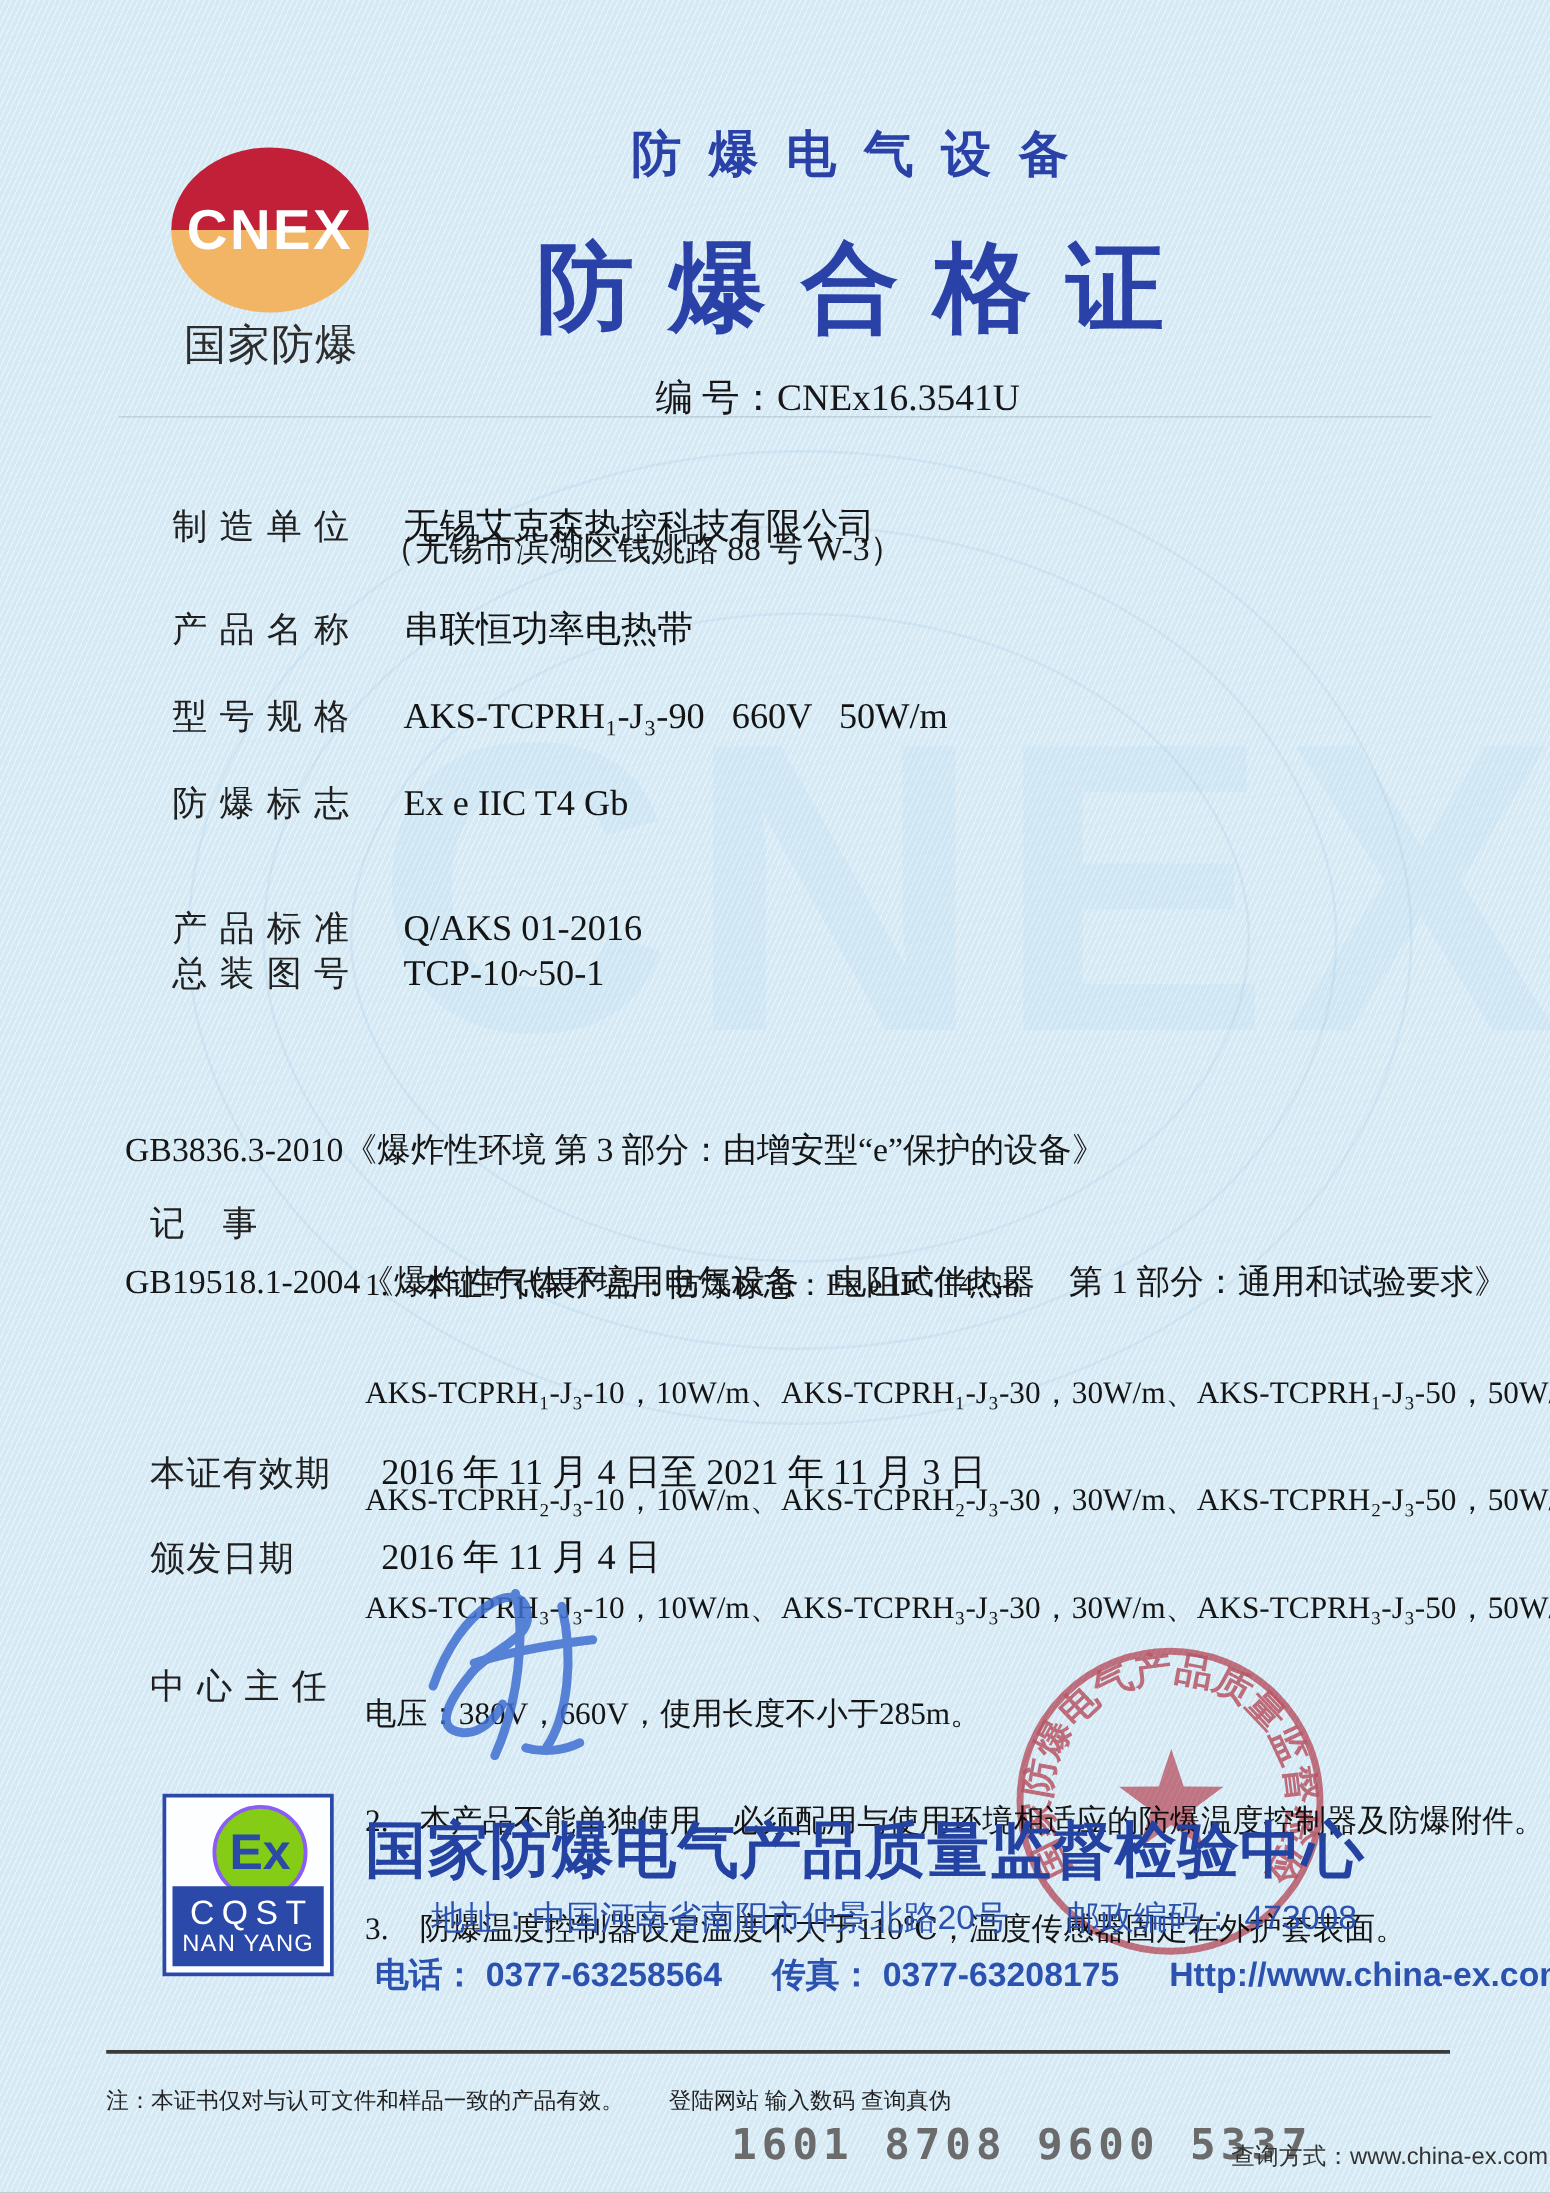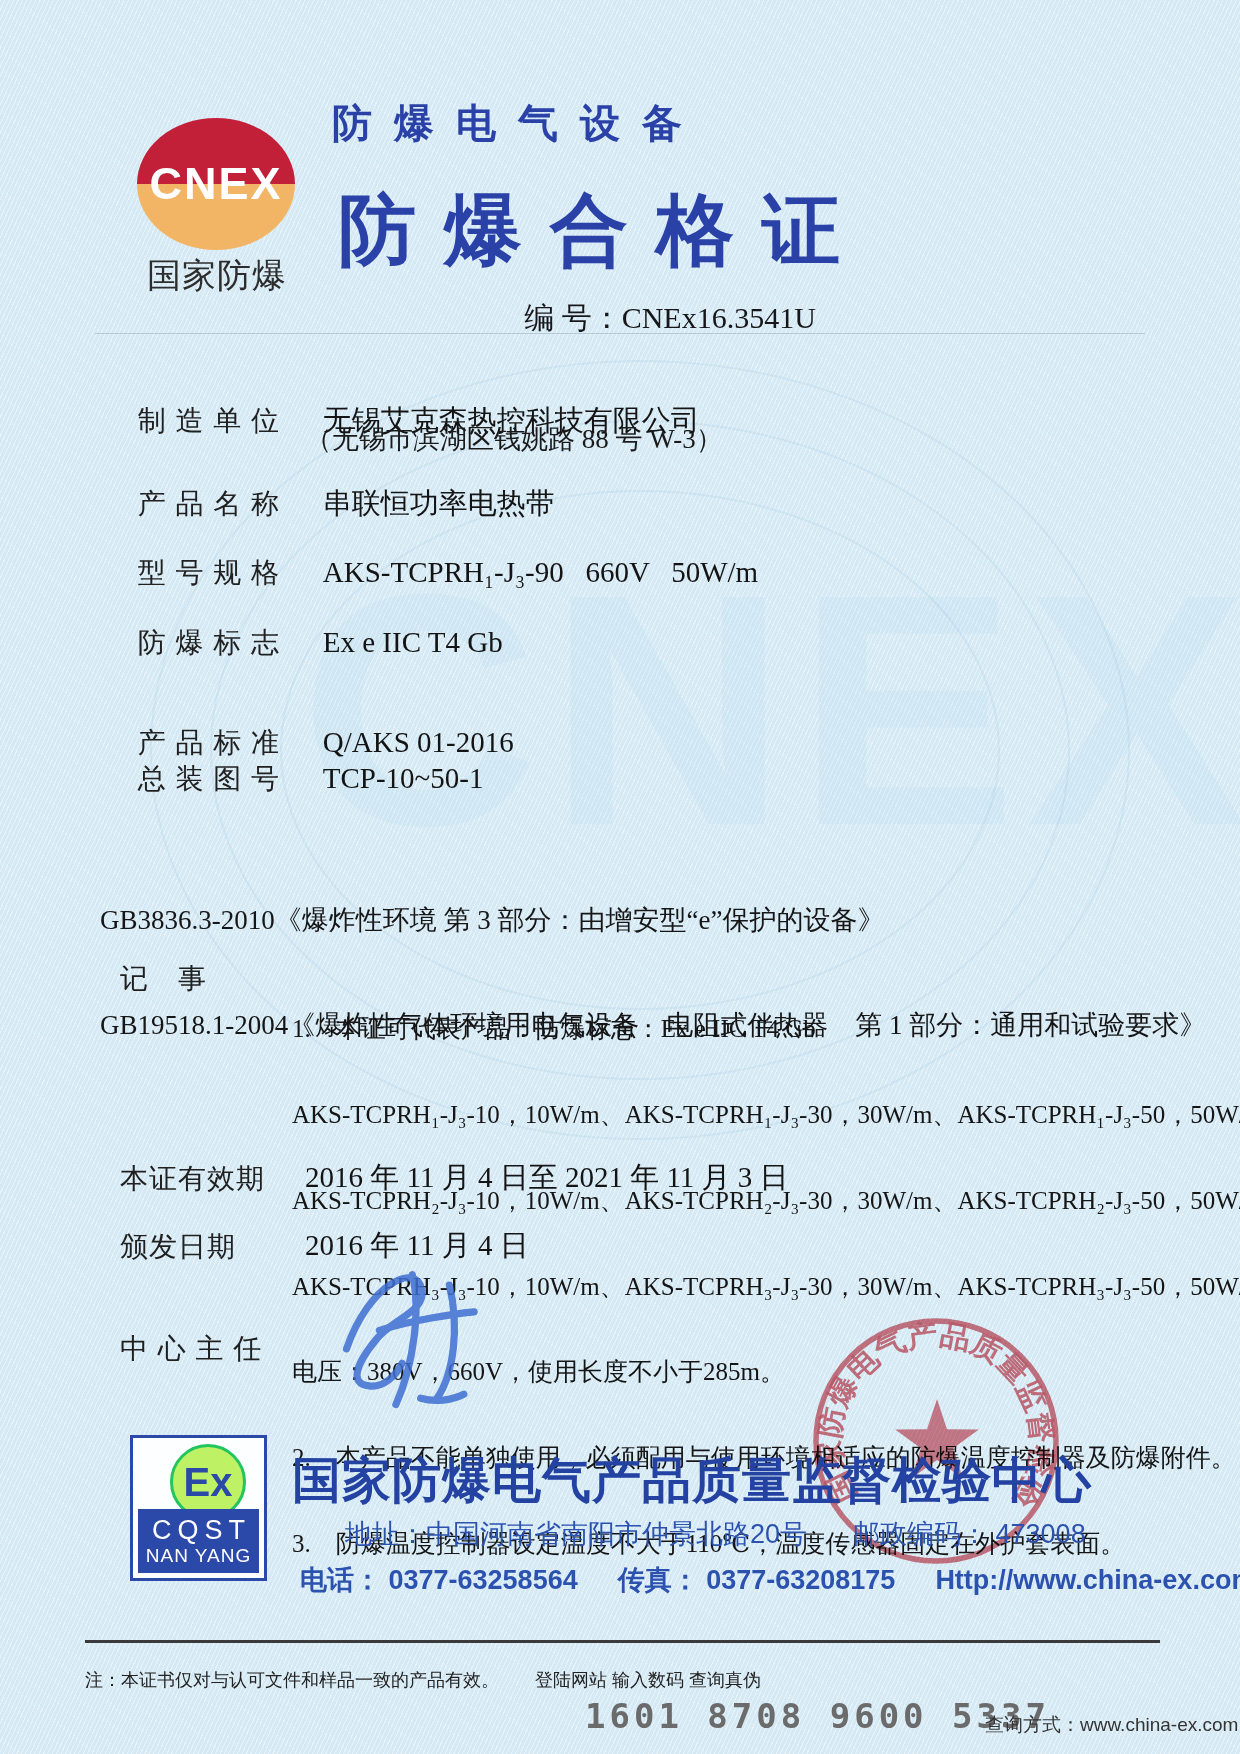--- a/index.html
+++ b/index.html
@@ -23,21 +23,21 @@
   .faint-rule { position:absolute; left:95px; top:333px; width:1050px; height:1px; background:rgba(90,115,140,.28); }
   
   .cnex-logo { position:absolute; left:137px; top:118px; width:158px; height:132px; border-radius:50%;
     background:linear-gradient(#c22038 50%, #f2b566 50%);
     display:flex; align-items:center; justify-content:center; }
   .cnex-logo span { color:#fff; font-weight:bold; font-size:45px; letter-spacing:2px;
     font-family:"Liberation Sans",sans-serif; }
   .cnex-caption { position:absolute; left:127px; top:253px; width:180px; text-align:center;
     font-size:34px; color:#2d2d2d; letter-spacing:1px; }
   
-  .hdr { position:absolute; left:310px; top:96px; width:740px; text-align:left; color:#2a41a8; }
+  .hdr { position:absolute; left:310px; top:96px; width:740px; text-align:center; color:#2a41a8; }
   .hdr-sub { font-size:40px; font-weight:bold; letter-spacing:22px; text-indent:22px; }
   .hdr-title { margin-top:28px; font-size:78px; font-weight:bold; letter-spacing:28px; text-indent:28px; }
   .cert-no { position:absolute; left:380px; top:298px; width:580px; text-align:center;
     font-family:"Liberation Serif","DejaVu Serif",serif; font-size:30px; color:#17171a; }
   
   .frow { position:absolute; left:120px; white-space:pre; }
   .flabel { display:inline-block; width:185px; font-size:28px; color:#202020; letter-spacing:1px; }
   .fvalue { font-family:"Liberation Serif","DejaVu Serif",serif; font-size:29px; color:#141414; }
   .fnote  { position:absolute; left:305px; font-family:"Liberation Serif","DejaVu Serif",serif;
             font-size:27px; color:#1a1a1a; white-space:pre; }
@@ -56,22 +56,22 @@
   .vrow-value { position:absolute; left:305px; font-family:"Liberation Serif","DejaVu Serif",serif;
                 font-size:29px; color:#141414; white-space:pre; }
   
   .signature { position:absolute; left:295px; top:1248px; width:210px; height:175px; opacity:.85; }
   
   .stamp { position:absolute; left:806px; top:1311px; width:260px; height:260px;
            mix-blend-mode:multiply; opacity:.92; }
   
   .badge { position:absolute; left:130px; top:1435px; width:137px; height:146px;
            border:3px solid #2b49a8; background:#fdfeff; }
-  .badge-circle { position:absolute; left:37px; top:6px; width:76px; height:76px; border:3px solid #22c55e;
-    border-radius:50%; display:flex; align-items:center; justify-content:center; background:#bef264; }
+  .badge-circle { position:absolute; left:37px; top:6px; width:76px; height:76px; border:3px solid #8b5cf6;
+    border-radius:50%; display:flex; align-items:center; justify-content:center; background:#84cc16; }
   .badge-circle span { color:#2b49a8; font-size:40px; font-weight:bold; }
   .badge-bottom { position:absolute; left:5px; right:5px; bottom:5px; height:64px; background:#2b49a8;
     display:flex; flex-direction:column; align-items:center; justify-content:center; z-index:2; }
   .badge-bottom .l1 { color:#fff; font-size:27px; letter-spacing:6px; text-indent:6px; line-height:30px; }
   .badge-bottom .l2 { color:#fff; font-size:19px; letter-spacing:1px; line-height:22px; }
   .org-name { position:absolute; left:292px; top:1448px; width:770px;
     font-family:"Liberation Serif","DejaVu Serif",serif; font-weight:bold; font-size:49px;
     letter-spacing:1px; color:#2342a2; white-space:nowrap; }
   .org-line1 { position:absolute; left:345px; top:1516px; font-size:27px; font-weight:500; color:#2c52b0; white-space:pre; }
   .org-line2 { position:absolute; left:300px; top:1562px; font-size:27px; font-weight:bold; color:#2c52b0; white-space:pre; }

